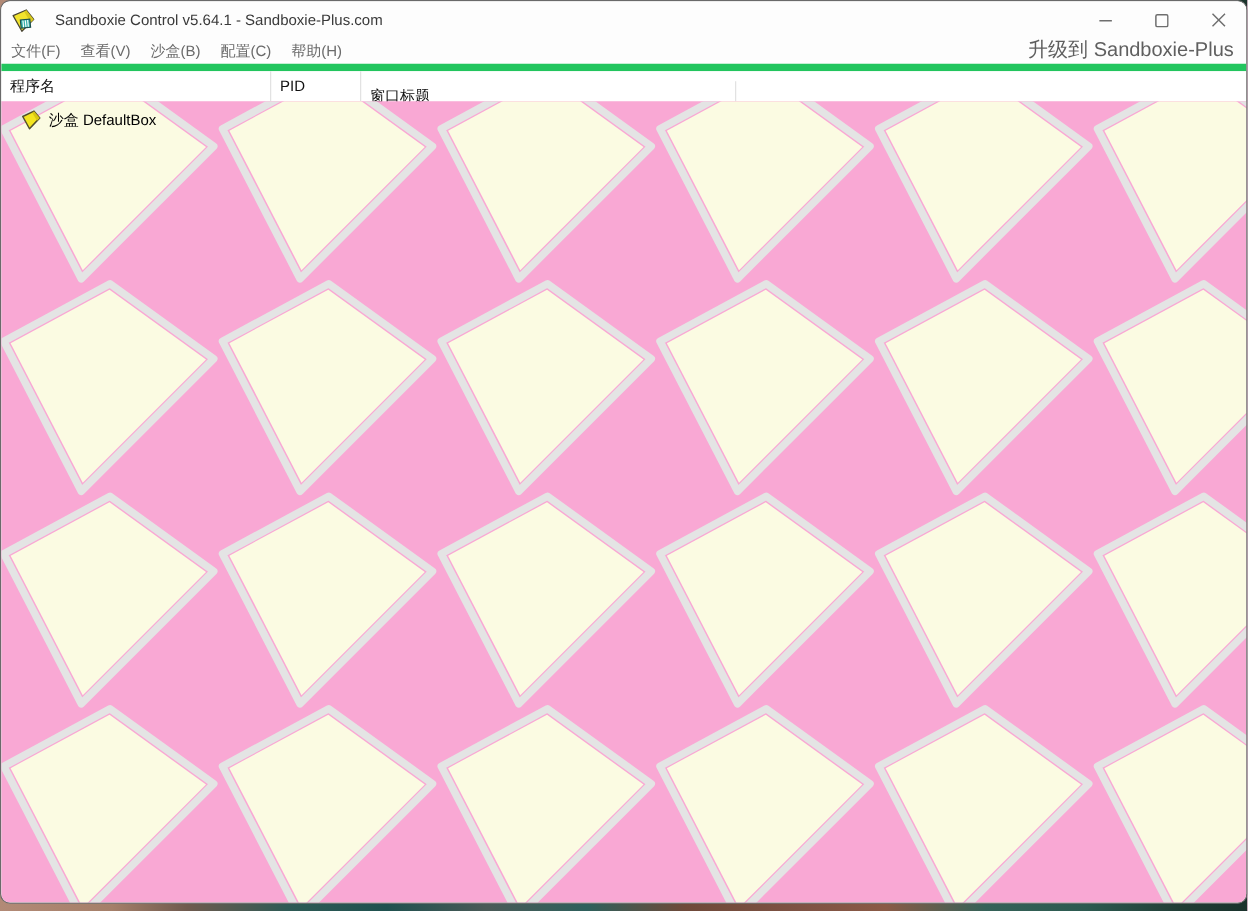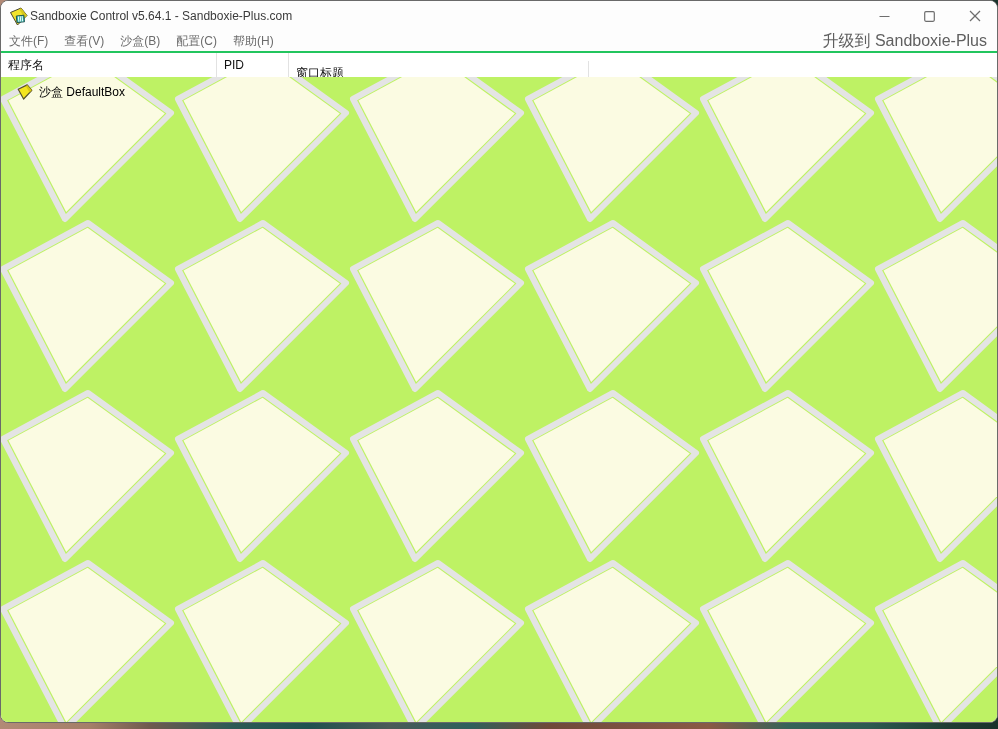--- a/index.html
+++ b/index.html
@@ -22,33 +22,33 @@
     border-radius:8px 8px 8px 8px;overflow:hidden;
     display:flex;flex-direction:column;
   }
   
   .titlebar{
     height:30px;flex:0 0 30px;background:#fdfdfd;
     display:flex;align-items:center;
   }
   .app-icon{width:19px;height:19px;margin-left:8px;flex:0 0 auto;}
   .title-text{
-    margin-left:2px;font-size:12px;color:#3a3a3a;white-space:nowrap;
+    margin-left:16px;font-size:12px;color:#3a3a3a;white-space:nowrap;
     flex:1 1 auto;overflow:hidden;
   }
   .win-controls{display:flex;height:100%;flex:0 0 auto;}
   .win-btn{
     width:45px;height:100%;display:flex;align-items:center;justify-content:center;
     background:transparent;border:none;padding:0;cursor:default;
   }
   .win-btn svg{display:block;}
   
   .menubar{
     height:20px;flex:0 0 20px;background:#fdfdfd;
-    border-bottom:2px solid #22c55e;
+    border-bottom:6px solid #22c55e;
     display:flex;align-items:center;
   }
   .menu-item{
     padding:0 8px;font-size:12px;color:#6b6b6b;line-height:20px;white-space:nowrap;
   }
   .menu-spacer{flex:1 1 auto;}
   .upgrade-link{
     padding:0 10px;font-size:16px;color:#5f5f5f;line-height:20px;white-space:nowrap;
   }
   
@@ -59,21 +59,21 @@
   .hcol{
     height:100%;display:flex;align-items:center;padding-left:7px;
     box-sizing:border-box;border-right:1px solid #e2e2e2;white-space:nowrap;
   }
   .hcol-program{width:216px;}
   .hcol-pid{width:72px;}
   .hcol-title{width:300px;margin-top:16px;}
   .hcol-fill{flex:1 1 auto;border-right:none;}
   
   .content{
-    position:relative;flex:1 1 auto;background:#bef264;overflow:hidden;text-align:center;
+    position:relative;flex:1 1 auto;background:#f9a8d4;overflow:hidden;text-align:center;
   }
   .pattern-svg{position:absolute;left:0;top:0;}
   .tree-row{
     position:absolute;left:16px;top:6px;height:18px;
     display:flex;align-items:center;gap:6px;cursor:default;
   }
   .tree-row .row-label{font-size:12px;color:#000000;white-space:nowrap;}
   .sandbox-icon{width:16px;height:16px;flex:0 0 auto;}
 </style>
 </head>

